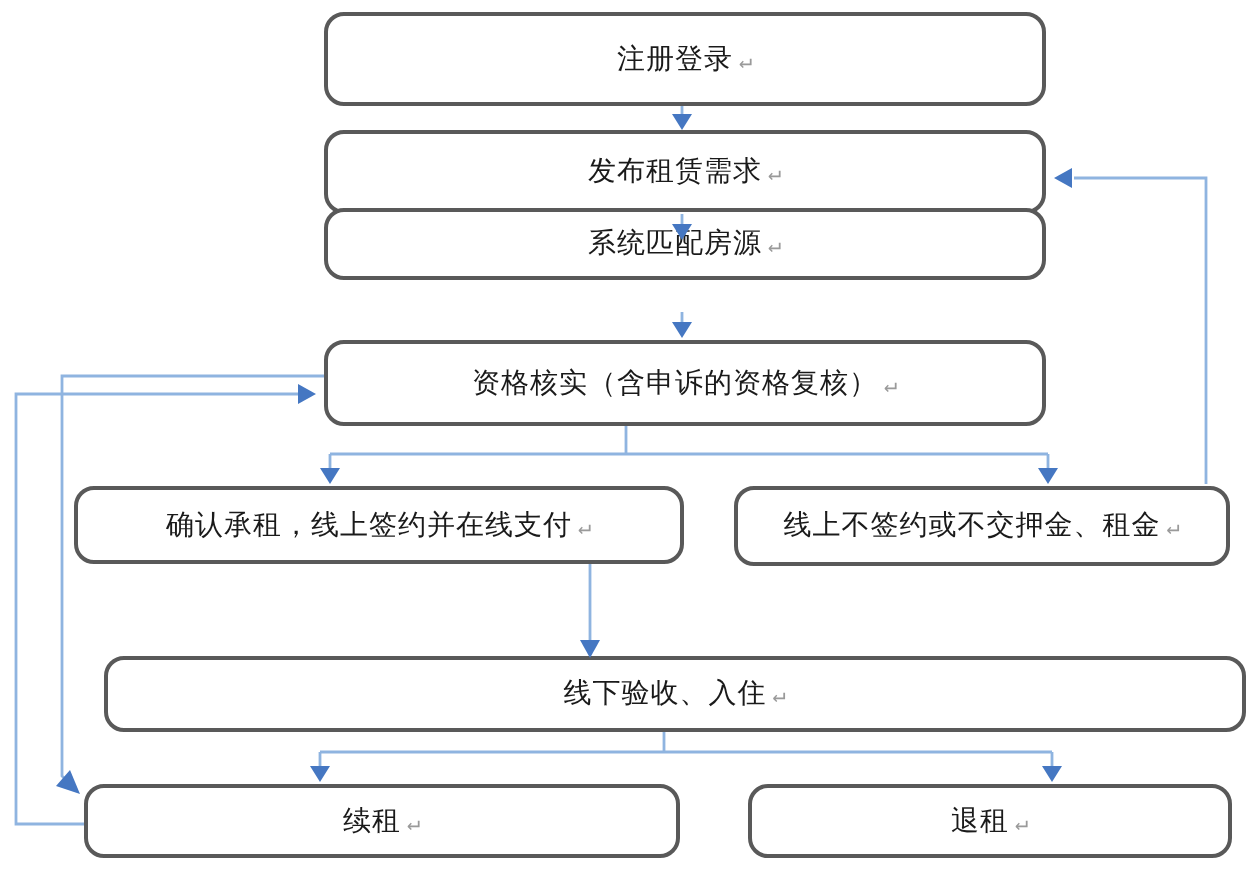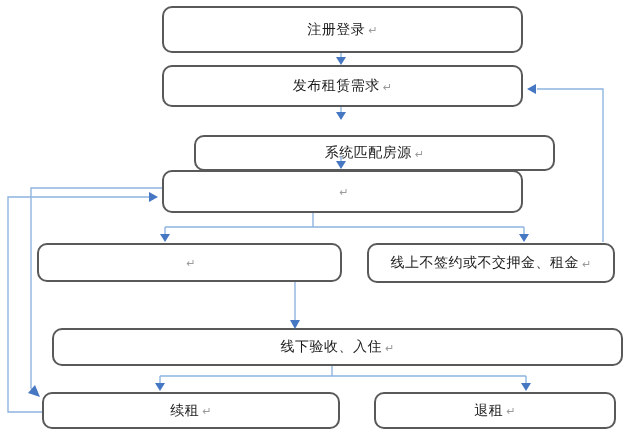--- a/index.html
+++ b/index.html
@@ -1,21 +1,21 @@
 <!DOCTYPE html>
 <html><head>
 <meta charset="utf-8">
 <style>
   html, body { margin: 0; padding: 0; background: #ffffff; }
   .stage {
     position: relative;
     width: 627px;
     height: 436px;
     background: #ffffff;
-    font-family: Liberation Serif, serif;
+    font-family: Liberation Mono, monospace;
     overflow: hidden;
   }
   .flow-box {
     position: absolute;
     box-sizing: border-box;
     background: #ffffff;
     border: 2px solid #595959;
     border-radius: 10px;
     display: flex;
     align-items: center;
@@ -53,30 +53,32 @@
   <div class="flow-box" style="left:162px; top:6px;  width:361px; height:47px;">
     <span>注册登录</span>
       <span class="ret">↵</span>
   </div>
 
   <div class="flow-box" style="left:162px; top:65px; width:361px; height:42px;justify-content:center;">
     <span>发布租赁需求</span>
       <span class="ret">↵</span>
   </div>
 
-  <div class="flow-box" style="left:162px; top:135px; width:361px; height:36px;margin-left:32px;">
+  <div class="flow-box" style="left:162px; top:104px; width:361px; height:36px;">
     <span>系统匹配房源</span>
       <span class="ret">↵</span>
   </div>
 
   <div class="flow-box" style="left:162px; top:170px; width:361px; height:43px;">
+    <span>资格核实（含申诉的资格复核）</span>
       <span class="ret">↵</span>
   </div>
 
   <div class="flow-box" style="left:37px; top:243px; width:305px; height:39px;">
+    <span>确认承租，线上签约并在线支付</span>
       <span class="ret">↵</span>
   </div>
 
   <div class="flow-box" style="left:367px; top:243px; width:248px; height:40px;justify-content:center;">
     <span>线上不签约或不交押金、租金</span>
       <span class="ret">↵</span>
   </div>
 
   <div class="flow-box" style="left:52px; top:328px; width:571px; height:38px;">
     <span>线下验收、入住</span>

